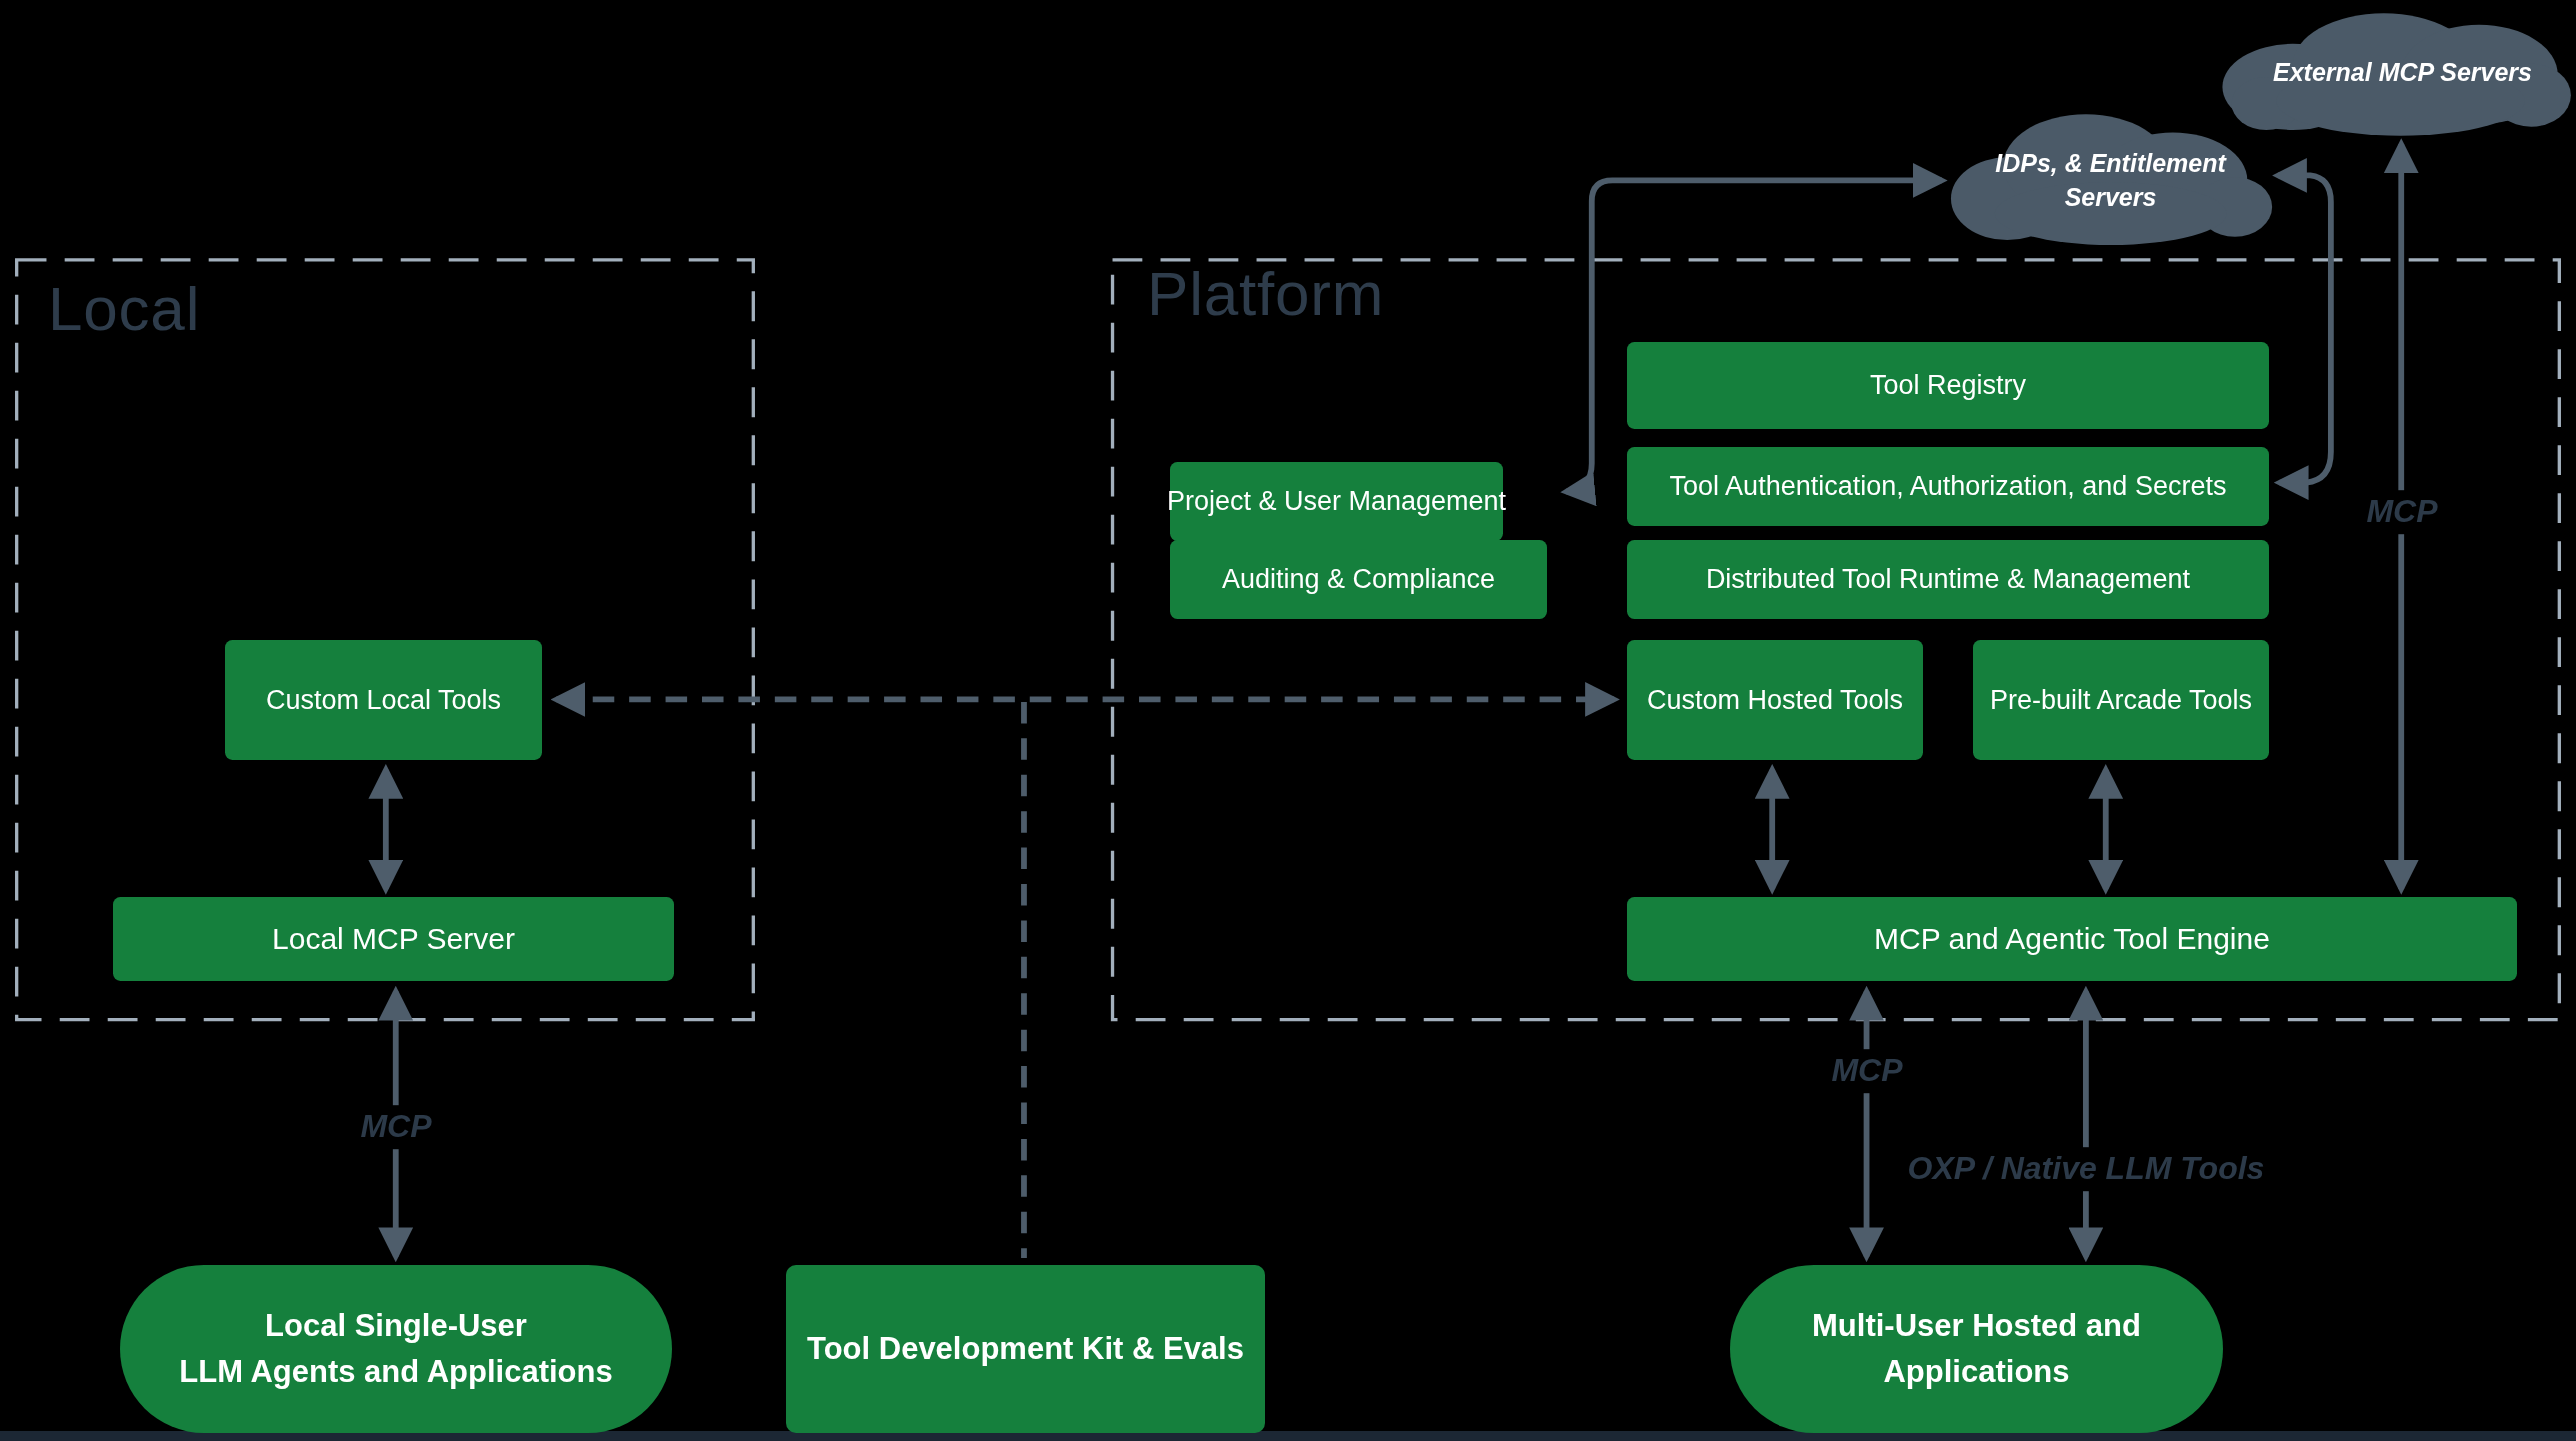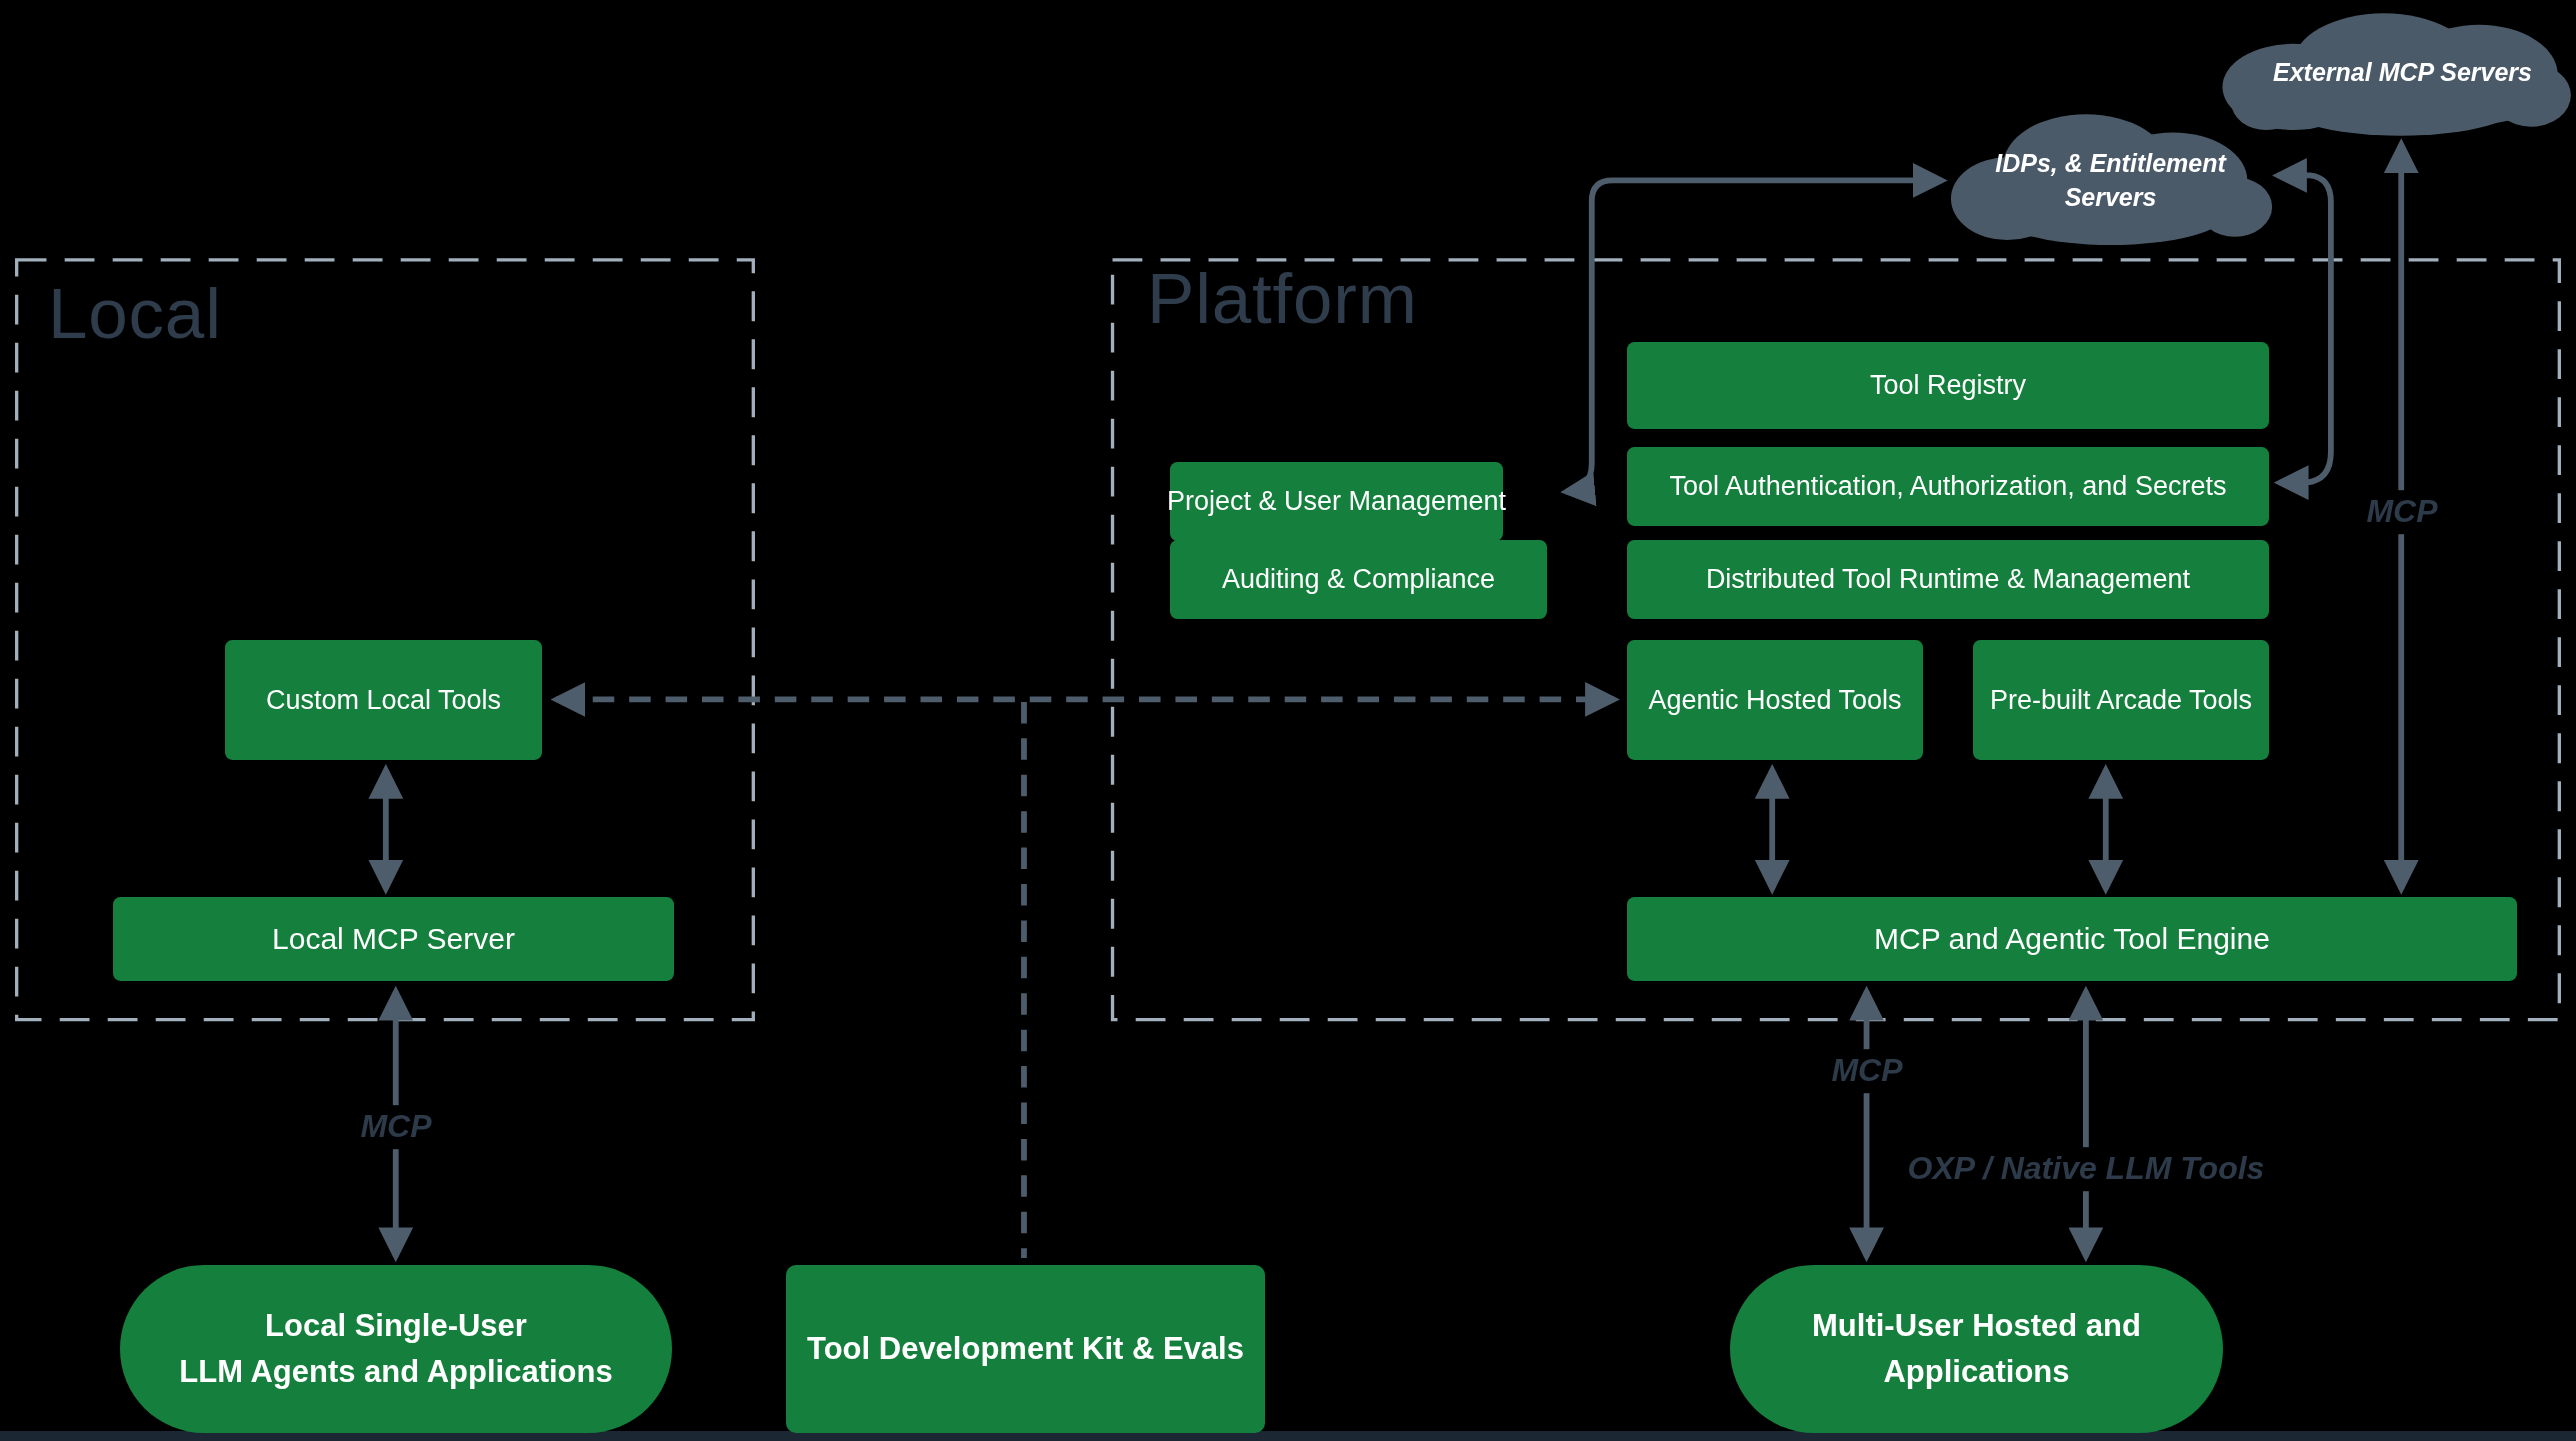--- a/index.html
+++ b/index.html
@@ -6,21 +6,21 @@
   .stage{
     position:relative;
     width:2576px;height:1441px;
     background:#000;
     overflow:hidden;
     font-family:"Liberation Sans", sans-serif;
   }
   svg.wires{position:absolute;left:0;top:0;z-index:1;}
   .region-title{
     position:absolute;z-index:2;
-    color:#2e3c4b;font-size:71px;font-weight:500;letter-spacing:0.8px;
+    color:#2e3c4b;font-size:62px;font-weight:500;letter-spacing:0.8px;
   }
   .box{
     position:absolute;z-index:2;
     background:#15803d;border-radius:7.4px;
     display:flex;align-items:center;justify-content:center;
     color:#fff;font-size:27px;text-align:center;
   }
   .box .lbl{white-space:nowrap;}
   .pill{border-radius:84px;}
   .bold-box{font-weight:700;font-size:31px;line-height:1.5;}
@@ -105,21 +105,21 @@
   <div class="box" style="left:1627px;top:447px;width:642px;height:79px;">
     <span class="lbl">Tool Authentication, Authorization, and Secrets</span>
   </div>
   <div class="box" style="left:1170px;top:540px;width:377px;height:79px;">
     <span class="lbl">Auditing &amp; Compliance</span>
   </div>
   <div class="box" style="left:1627px;top:540px;width:642px;height:79px;">
     <span class="lbl">Distributed Tool Runtime &amp; Management</span>
   </div>
   <div class="box" style="left:1627px;top:640px;width:296px;height:120px;">
-    <span class="lbl">Agentic Hosted Tools</span>
+    <span class="lbl">Custom Hosted Tools</span>
   </div>
   <div class="box" style="left:1973px;top:640px;width:296px;height:120px;">
     <span class="lbl">Pre-built Arcade Tools</span>
   </div>
   <div class="box" style="left:1627px;top:897px;width:890px;height:84px;font-size:30px;">
     <span class="lbl">MCP and Agentic Tool Engine</span>
   </div>
 
   <div class="box" style="left:225px;top:640px;width:317px;height:120px;">
     <span class="lbl">Custom Local Tools</span>

